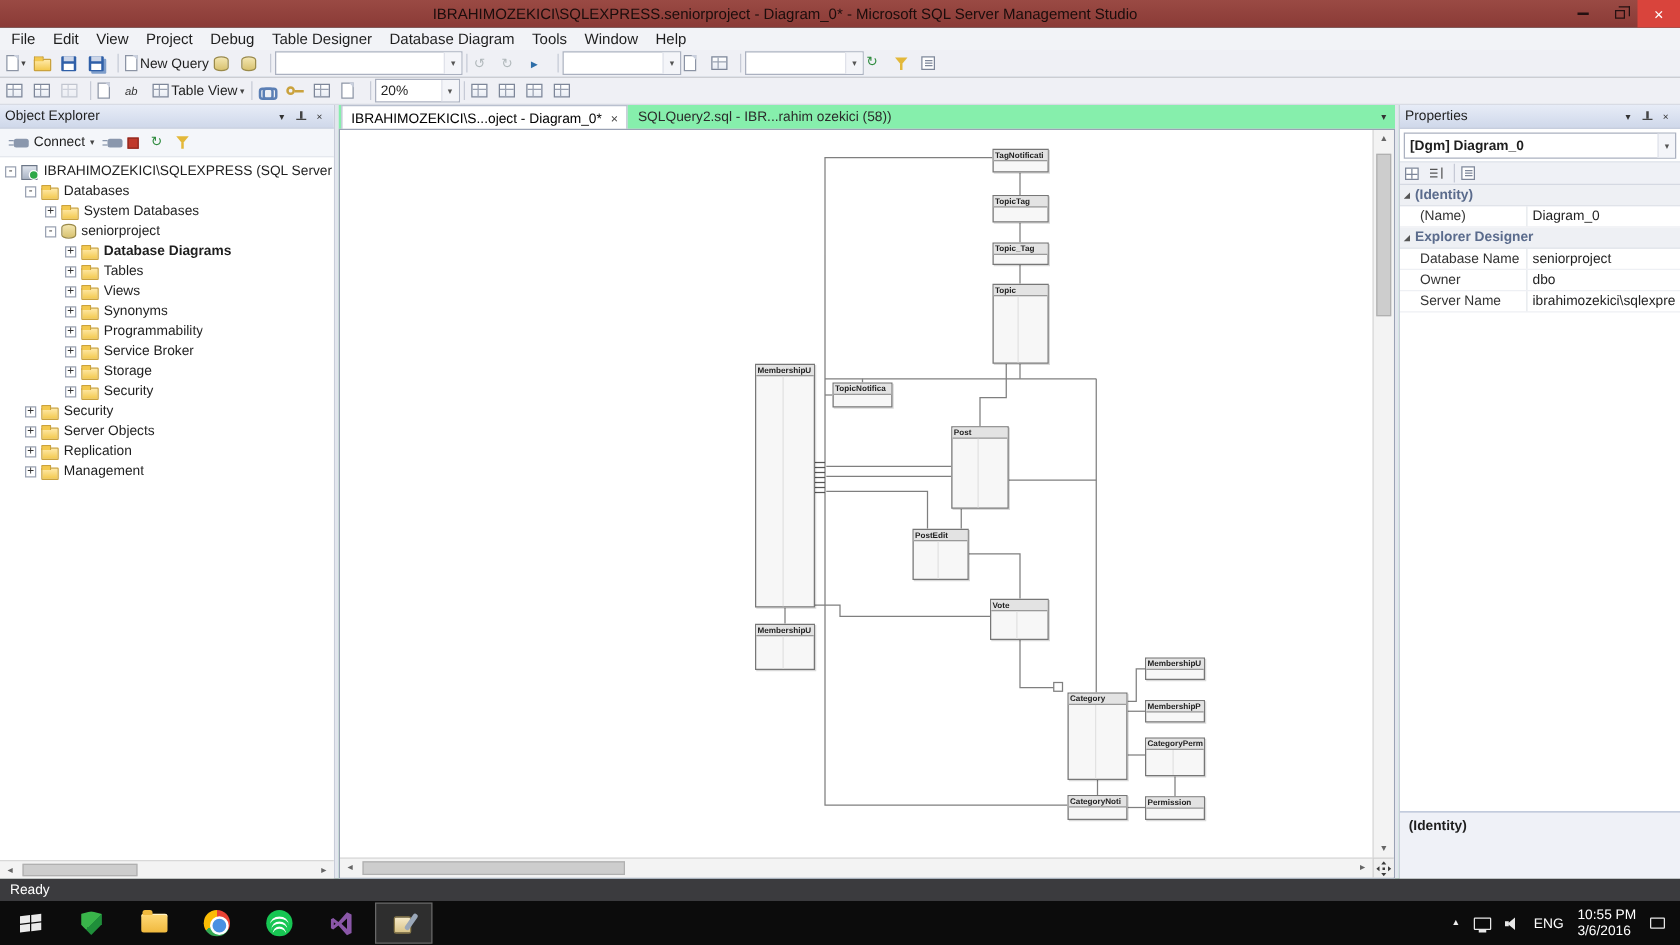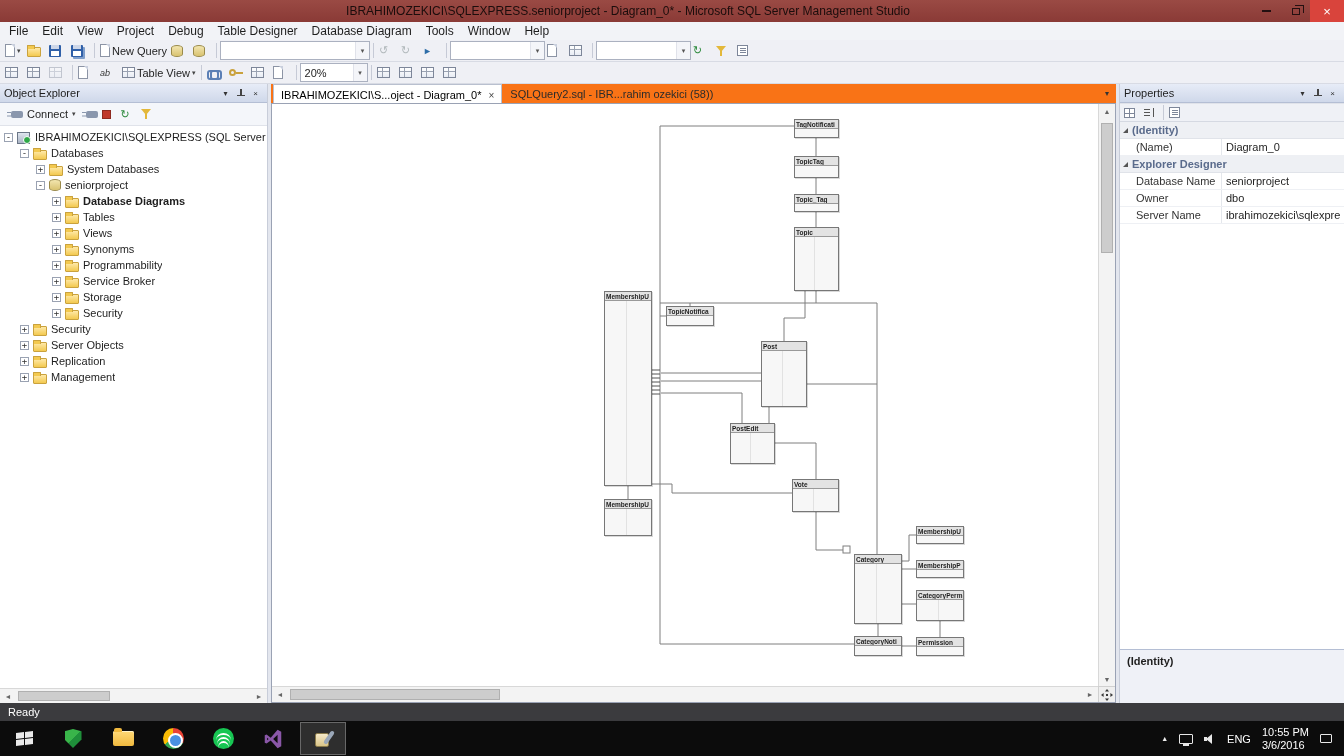--- a/index.html
+++ b/index.html
@@ -59,21 +59,21 @@
 .ic-link::before{left:0}.ic-link::after{right:0}
 .ic-server{width:14px;height:13px;position:relative}
 .ic-server::before{content:"";position:absolute;left:0;top:1px;width:11px;height:10px;background:linear-gradient(#dfe5ee,#aab4c5);border:1px solid #6b7687}
 .ic-server::after{content:"";position:absolute;right:0;bottom:0;width:6px;height:6px;background:#2fa848;border-radius:50%;border:1px solid #fff}
 .g-undo{font-size:11px;color:#566}
 .g-refresh{font-size:11px;color:#2e8b3e;line-height:1}
 .g-play{font-size:9px;color:#2d6da8}
 .g-text{font-size:9px;font-style:italic;color:#333}
 
 
-.main{flex:1;min-height:0;display:flex;background:#f97316}
+.main{flex:1;min-height:0;display:flex;background:#86efac}
 .vsplit{width:3px;background:#e3e6ee;flex:0 0 auto}
 
 
 .panel-header{height:19px;background:linear-gradient(#e7ecf7,#cfd8ea);border-bottom:1px solid #b4bed4;display:flex;align-items:center;padding:0 4px;font-size:11px;flex:0 0 auto}
 .panel-title{flex:1;white-space:nowrap;overflow:hidden}
 .ph-icon{width:15px;height:15px;display:flex;align-items:center;justify-content:center;color:#333;font-size:8px}
 .pin-glyph{position:relative;width:9px;height:9px;display:inline-block}
 .pin-glyph::before{content:"";position:absolute;left:4px;top:0;width:2px;height:6px;background:#444}
 .pin-glyph::after{content:"";position:absolute;left:1px;top:6px;width:8px;height:1px;background:#444}
 
@@ -576,20 +576,24 @@
 
     <div class="props-panel">
       <div class="panel-header">
         <span class="panel-title">Properties</span>
         <span class="ph-icon">▾</span>
         <span class="ph-icon">
             <i class="pin-glyph"></i>
           </span>
         <span class="ph-icon">×</span>
       </div>
+      <div class="props-combo">
+        <span>[Dgm] Diagram_0</span>
+        <span class="dd">▾</span>
+      </div>
       <div class="props-toolbar">
         <span class="tbtn sm">
             <i class="ic ic-cat"></i>
           </span>
         <span class="tbtn sm">
             <i class="ic ic-az"></i>
           </span>
         <span class="tsep"></span>
         <span class="tbtn sm">
             <i class="ic ic-props"></i>

